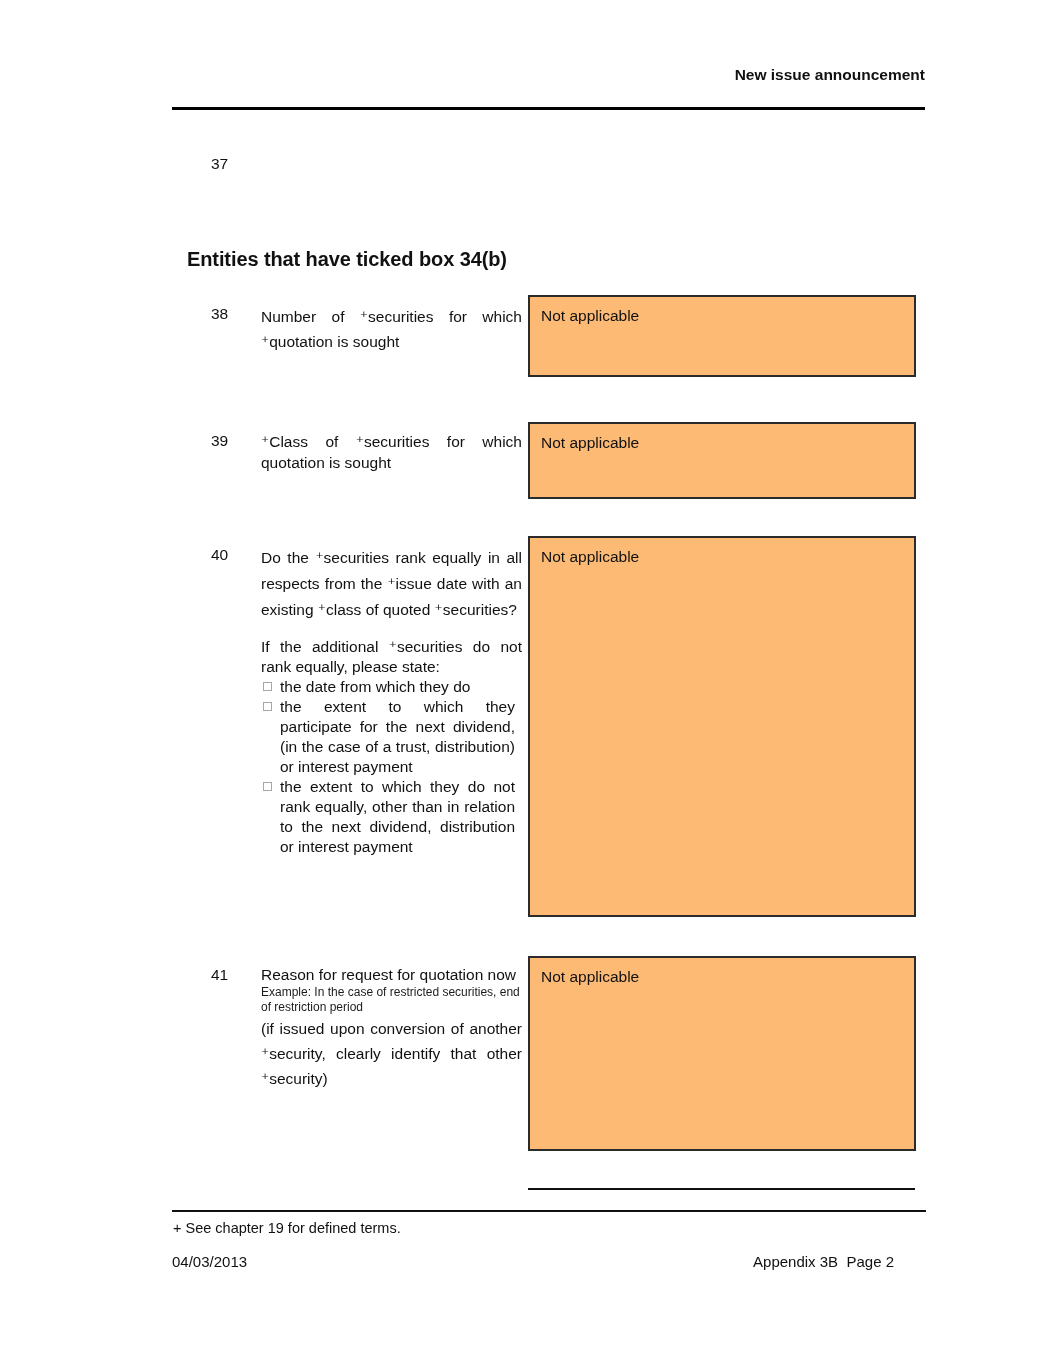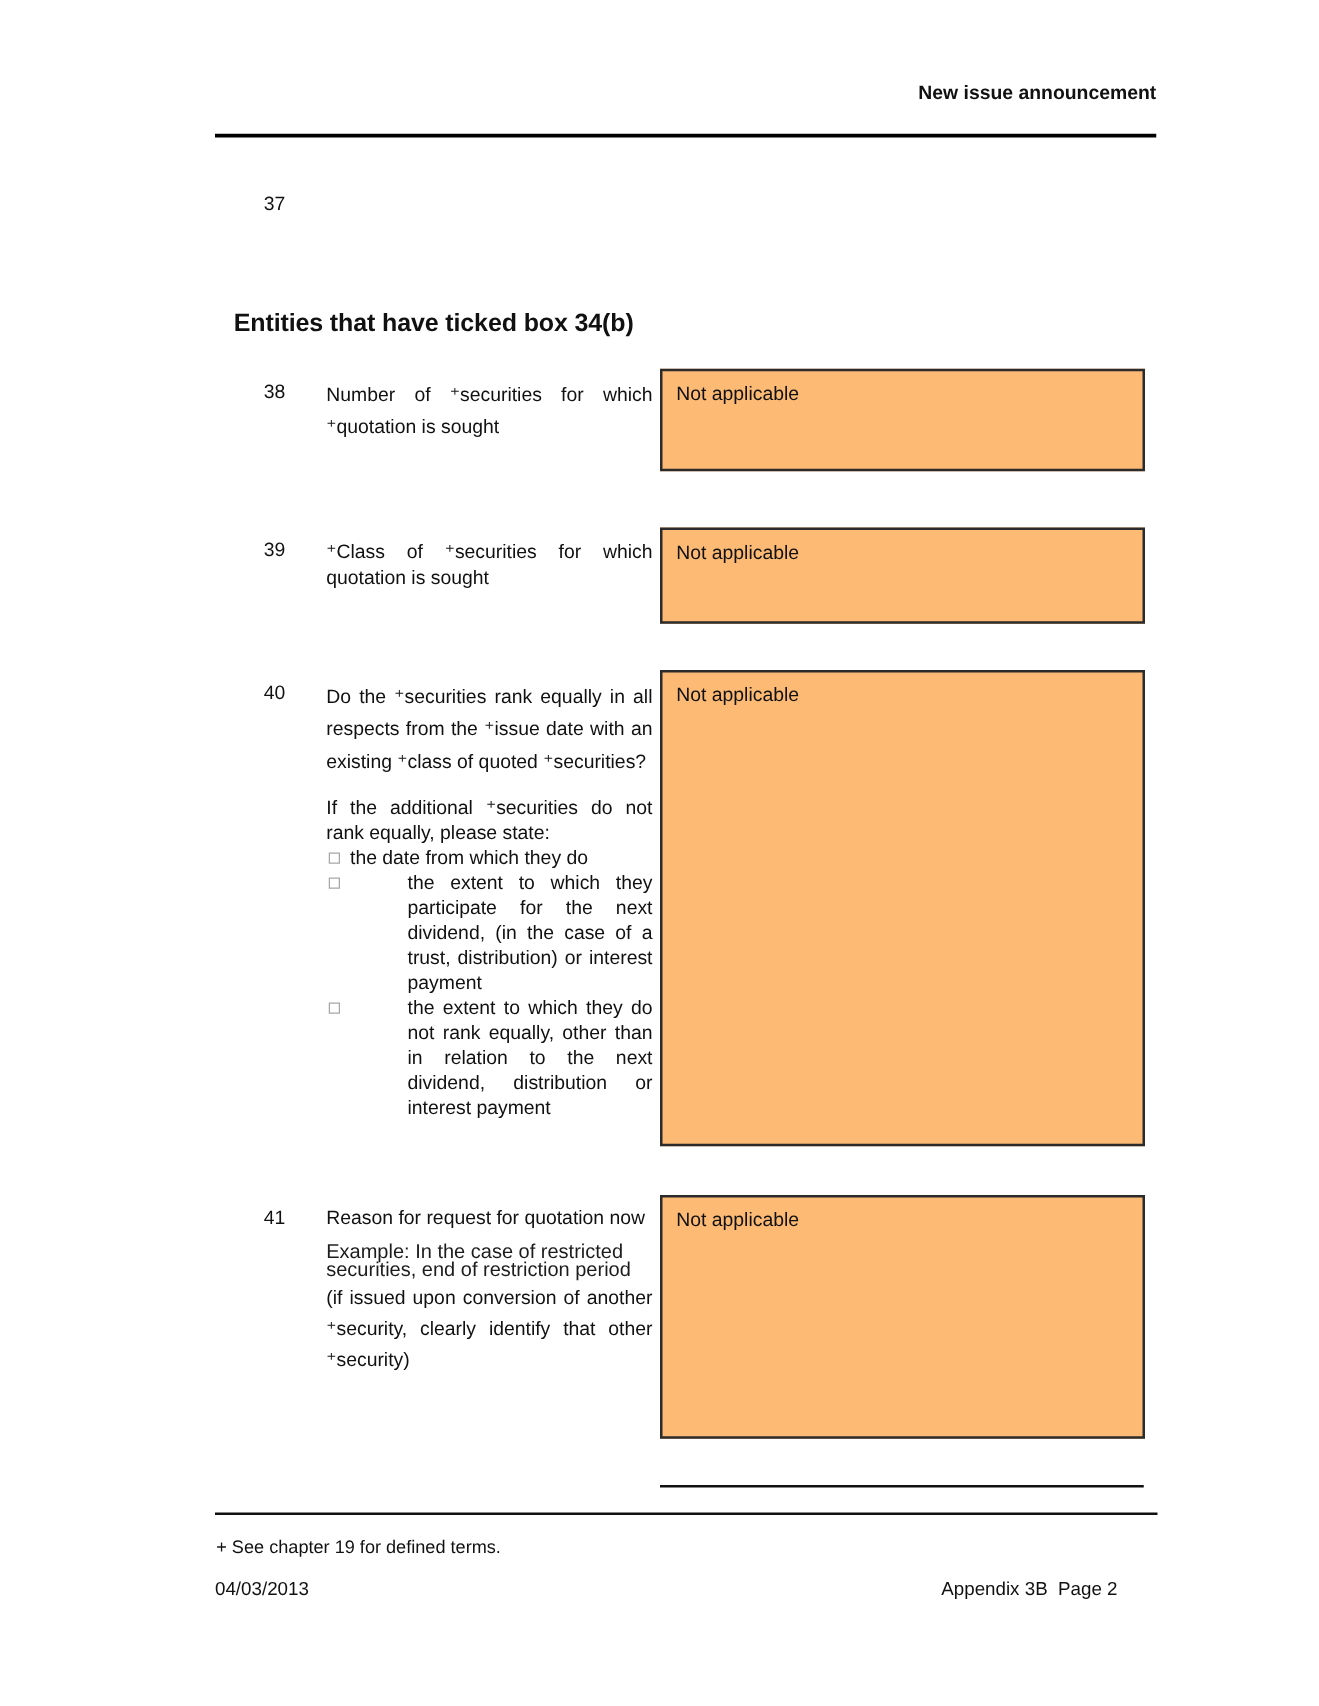--- a/index.html
+++ b/index.html
@@ -68,42 +68,42 @@
   
   .q-cond { margin-top: 14px; }
   .bullet { display: flex; margin-top: 0; }
   .bullet .sq {
     flex: 0 0 auto;
     width: 9px; height: 9px;
     border: 1px solid #a7a7a7;
     margin: 5px 8px 0 2px;
   }
   .bullet .bullet-text { width: 235px; line-height: 20px; }
-  .bullet.just-text .bullet-text { text-align: justify; margin-left: 46px; }
+  .bullet.just-text .bullet-text { text-align: justify; }
   
   .example {
-    margin-top: 10px;
-    font-size: 16px;
+    margin-top: 0;
+    font-size: 12px;
     line-height: 14.5px;
     color: #1c1c1c;
   }
   .note { margin-top: 2px; }
   
   .answer-line {
     margin: 37px 0 0 528px;
     width: 387px;
     border-top: 2px solid #111111;
   }
   .footnote-rule {
     margin: 20px 0 0 172px;
     width: 754px;
     height: 2px;
     background: #111111;
   }
-  .footnote { margin: 16px 0 0 173px; font-size: 14.5px; }
+  .footnote { margin: 6px 0 0 173px; font-size: 14.5px; }
   .footer-row {
     display: flex;
     justify-content: space-between;
     margin: 14px 0 0 172px;
     width: 754px;
     font-size: 15px;
   }
   .footer-row .page-label { white-space: pre; padding-right: 32px; }
 </style>
 </head>

